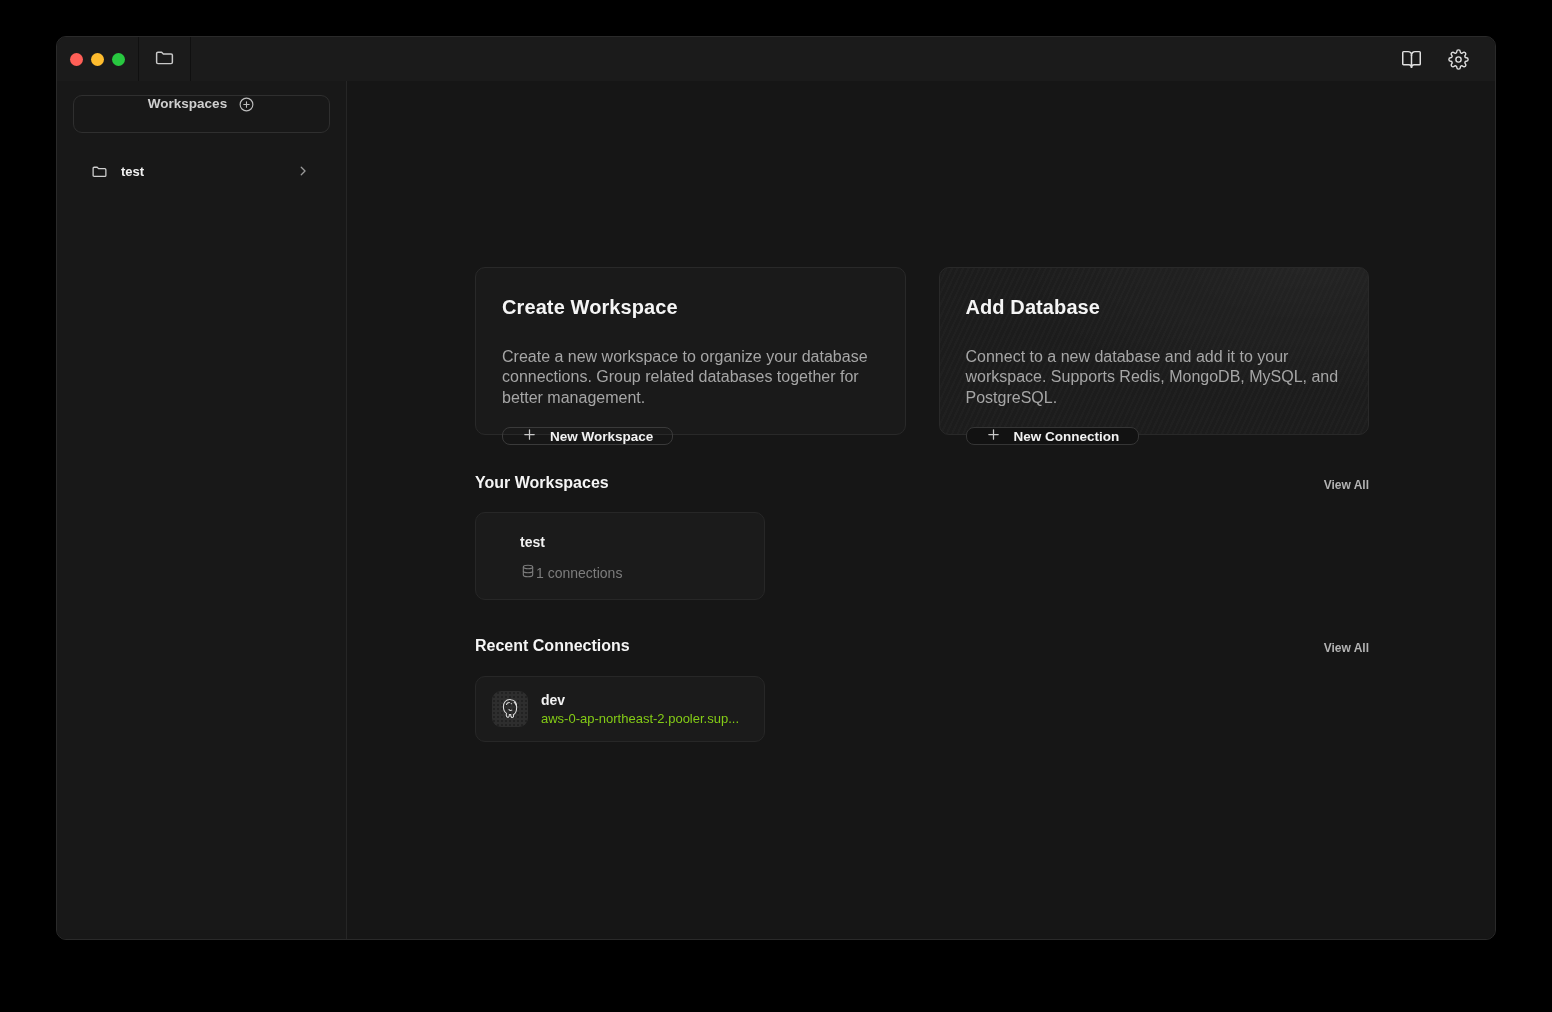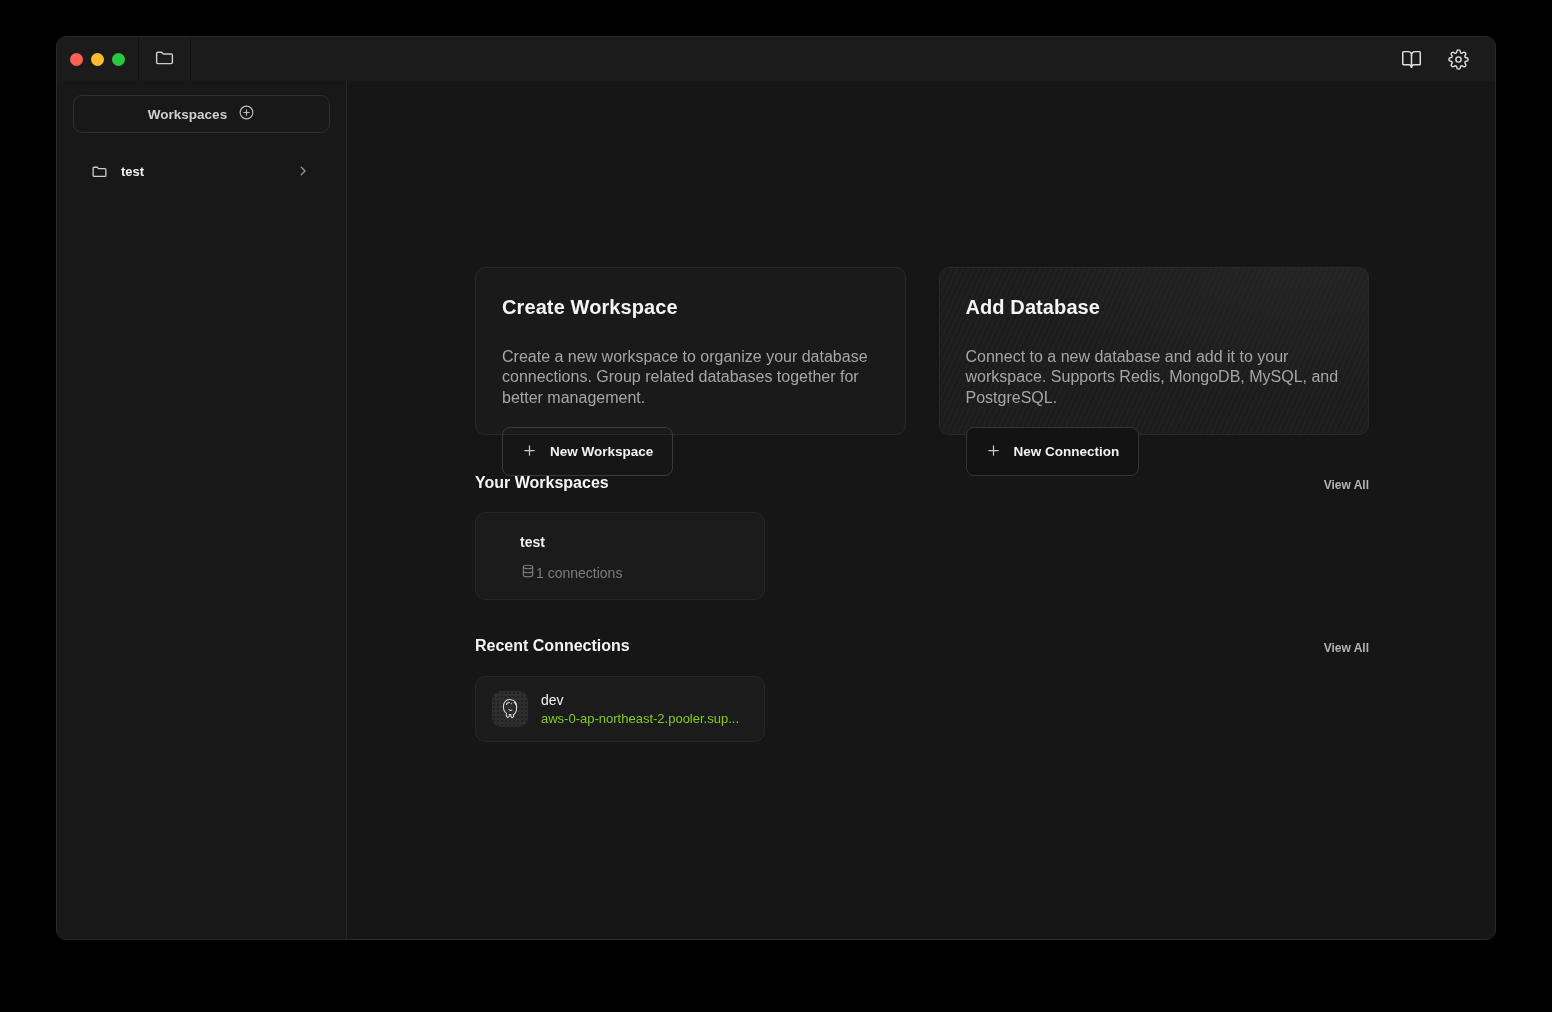--- a/index.html
+++ b/index.html
@@ -27,21 +27,21 @@
     color: #e0e0e0; }
   .tb-icon { width: 21px; height: 21px; display: flex; align-items: center;
     justify-content: center; cursor: pointer; }
   .tb-icon svg { width: 21px; height: 21px; }
 
   
   .app-body { display: flex; height: 859px; }
   .sidebar { width: 290px; background: #181818; border-right: 1px solid #262626;
     padding-top: 14px; }
   .ws-box { margin: 0 16px; height: 38px; border: 1px solid #2f2f2f; border-radius: 9px;
-    display: flex; align-items: center; justify-content: center; gap: 11px;
+    display: flex; align-items: flex-start; justify-content: center; gap: 11px;
     color: #cfcfcf; font-size: 13.5px; font-weight: 700; cursor: pointer; }
   .ws-box svg { width: 17px; height: 17px; color: #bdbdbd; }
   .side-item { margin-top: 24px; padding: 0 36px 0 34px; height: 28px;
     display: flex; align-items: center; gap: 13px; cursor: pointer; }
   .side-item .f-icon { color: #cfcfcf; display: flex; }
   .side-item .f-icon svg { width: 17px; height: 17px; }
   .side-item .label { color: #f2f2f2; font-size: 13px; font-weight: 700; }
   .side-item .chev { margin-left: auto; color: #9a9a9a; display: flex; }
   .side-item .chev svg { width: 14px; height: 14px; }
 
@@ -54,21 +54,21 @@
   .card.textured {
     background-color: #1c1c1c;
     background-image:
       repeating-linear-gradient(115deg, rgba(255,255,255,0.016) 0px, rgba(255,255,255,0.016) 2px, transparent 2px, transparent 5px),
       radial-gradient(ellipse at 85% 0%, rgba(255,255,255,0.035), transparent 55%);
   }
   .card h2 { color: #f5f5f5; font-size: 20px; font-weight: 700; letter-spacing: 0.1px;
     margin-bottom: 28px; }
   .card p { color: #a6a6a6; font-size: 16px; line-height: 1.28; max-width: 385px;
     margin-bottom: 19px; }
-  .card-btn { height: 49px; padding: 0 19px; border-radius: 8px;
+  .card-btn { height: 18px; padding: 0 19px; border-radius: 8px;
     border: 1px solid #3a3a3a; background: transparent; display: inline-flex;
     align-items: center; gap: 13px; color: #f2f2f2; font-size: 13.5px; font-weight: 700;
     font-family: inherit; cursor: pointer; }
   .card-btn.filled { background: #121212; border-color: #353535; }
   .card-btn svg { width: 15px; height: 15px; color: #c8c8c8; }
 
   
   .section-head { margin-top: 39px; display: flex; align-items: flex-end;
     justify-content: space-between; }
   .section-head h3 { color: #f5f5f5; font-size: 16px; font-weight: 700; text-align: right; }
@@ -86,21 +86,21 @@
   .conn-card { margin-top: 21px; width: 290px; height: 66px; background: #1b1b1b;
     border: 1px solid #272727; border-radius: 10px; display: flex; align-items: center;
     padding: 0 16px; gap: 13px; cursor: pointer; }
   .pg-box { width: 36px; height: 36px; border-radius: 9px; background: #2e2e2e;
     background-image: radial-gradient(rgba(0,0,0,0.25) 1px, transparent 1px);
     background-size: 4px 4px;
     display: flex; align-items: center; justify-content: center; color: #dcdcdc;
     flex-shrink: 0; }
   .pg-box svg { width: 26px; height: 26px; }
   .conn-info { min-width: 0; }
-  .conn-info .name { color: #f2f2f2; font-size: 14px; font-weight: 400; }
+  .conn-info .name { color: #f2f2f2; font-size: 14px; font-weight: 700; }
   .conn-info .host { margin-top: 3px; color: #84cc16; font-size: 13px;
     white-space: nowrap; overflow: hidden; }
 </style>
 </head>
 <body>
 
 <div class="window">
 
   <div class="titlebar">
     <div class="traffic">

